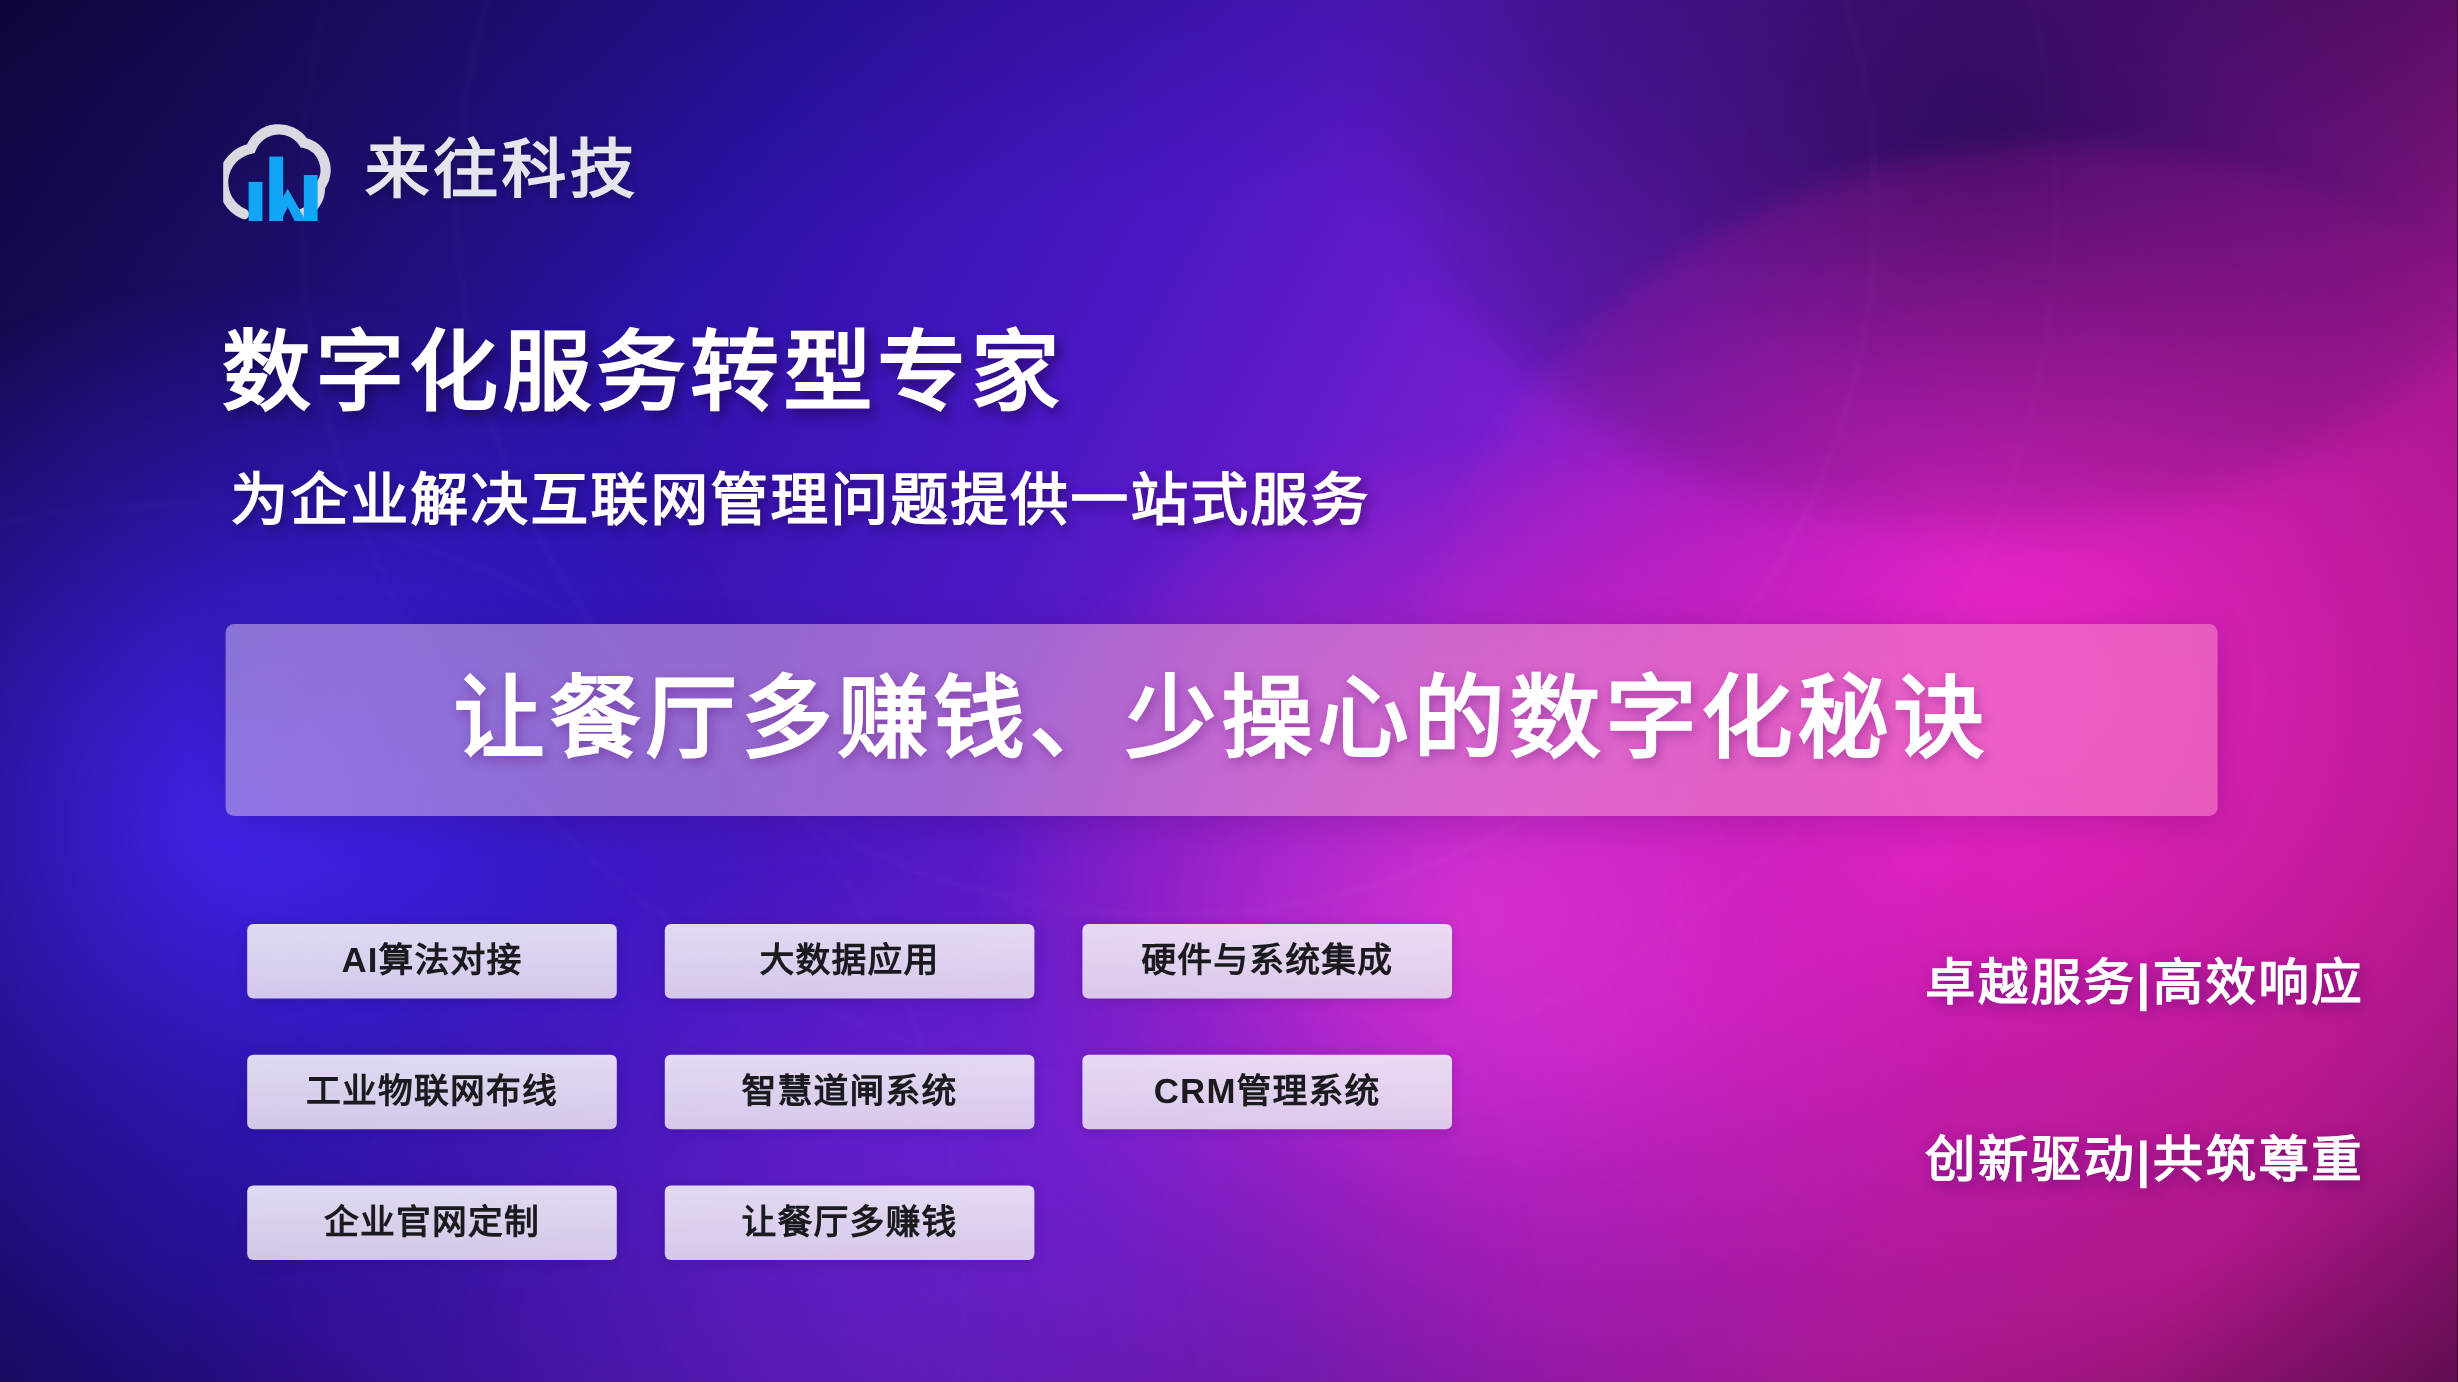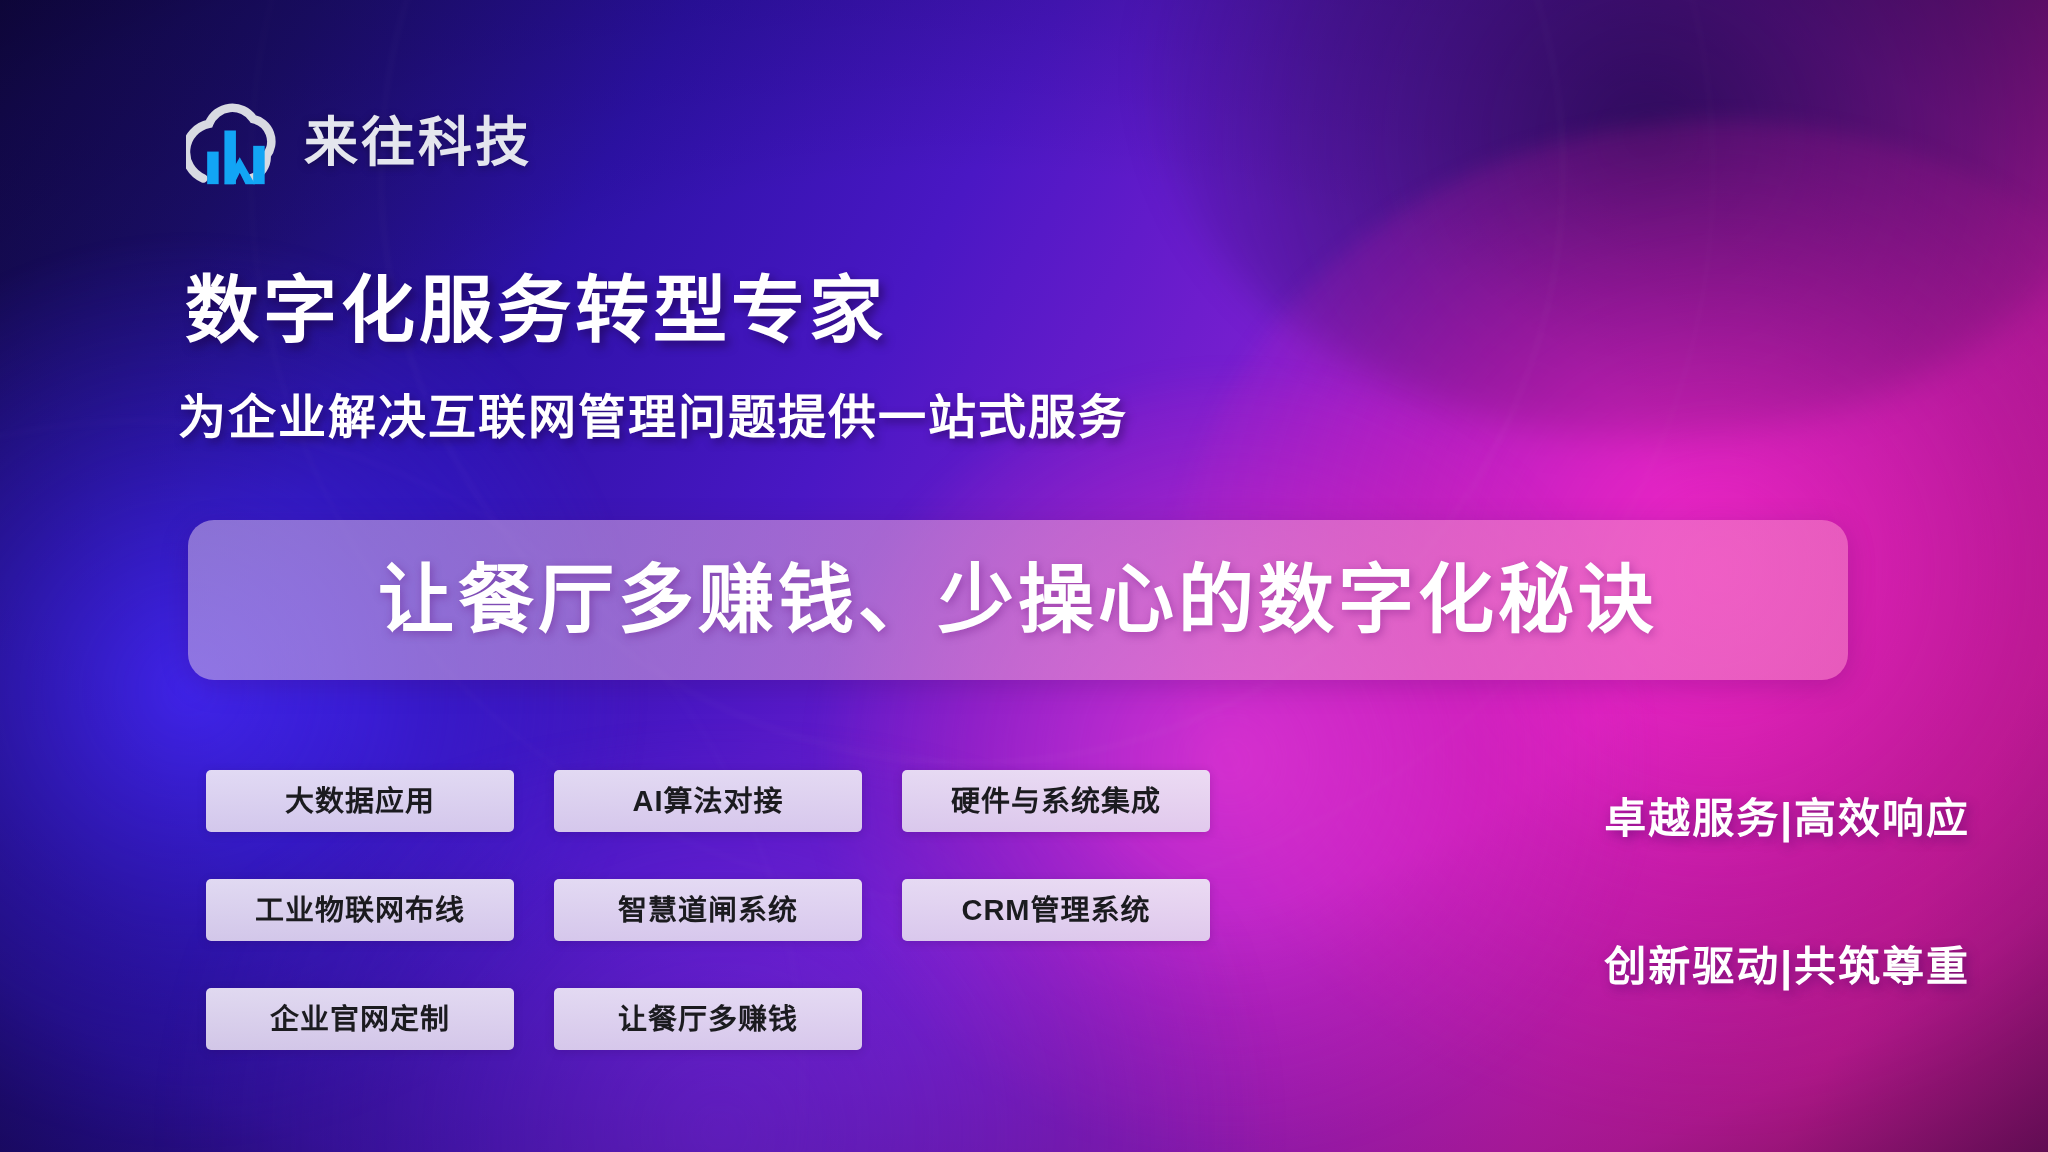--- a/index.html
+++ b/index.html
@@ -127,36 +127,36 @@
     color: #ffffff;
     font-size: 74px;
     font-weight: 800;
     letter-spacing: 4px;
     line-height: 1.05;
     white-space: nowrap;
     text-shadow: 4px 5px 10px rgba(25,0,60,0.55);
   }
   .subhead {
     position: absolute;
-    left: 178px; top: 392px;
+    left: 192px; top: 392px;
     color: #ffffff;
     font-size: 48px;
     font-weight: 700;
     letter-spacing: 2px;
     line-height: 1.1;
     white-space: nowrap;
     text-shadow: 3px 4px 9px rgba(25,0,60,0.5);
   }
 
   
   .banner {
     position: absolute;
     left: 188px; top: 520px;
     width: 1660px; height: 160px;
-    border-radius: 26px;
+    border-radius: 7px;
     background: linear-gradient(96deg,
       rgba(196,172,226,0.60) 0%,
       rgba(206,160,222,0.60) 26%,
       rgba(226,146,212,0.62) 52%,
       rgba(238,134,202,0.62) 76%,
       rgba(244,130,198,0.60) 100%);
     display: flex;
     align-items: center;
     justify-content: center;
     box-shadow: 0 6px 28px rgba(60,0,90,0.22);
@@ -244,24 +244,24 @@
 
   <div class="headline">数字化服务转型专家</div>
   <div class="subhead">为企业解决互联网管理问题提供一站式服务</div>
 
   <div class="banner">
     <div class="banner-text">让餐厅多赚钱、少操心的数字化秘诀</div>
   </div>
 
   <div class="tag-grid">
     <div class="tag">
+        <span class="tag-label">AI算法对接</span>
+      </div>
+    <div class="tag">
         <span class="tag-label">大数据应用</span>
-      </div>
-    <div class="tag">
-        <span class="tag-label">AI算法对接</span>
       </div>
     <div class="tag">
         <span class="tag-label">硬件与系统集成</span>
       </div>
     <div class="tag">
         <span class="tag-label">工业物联网布线</span>
       </div>
     <div class="tag">
         <span class="tag-label">智慧道闸系统</span>
       </div>

